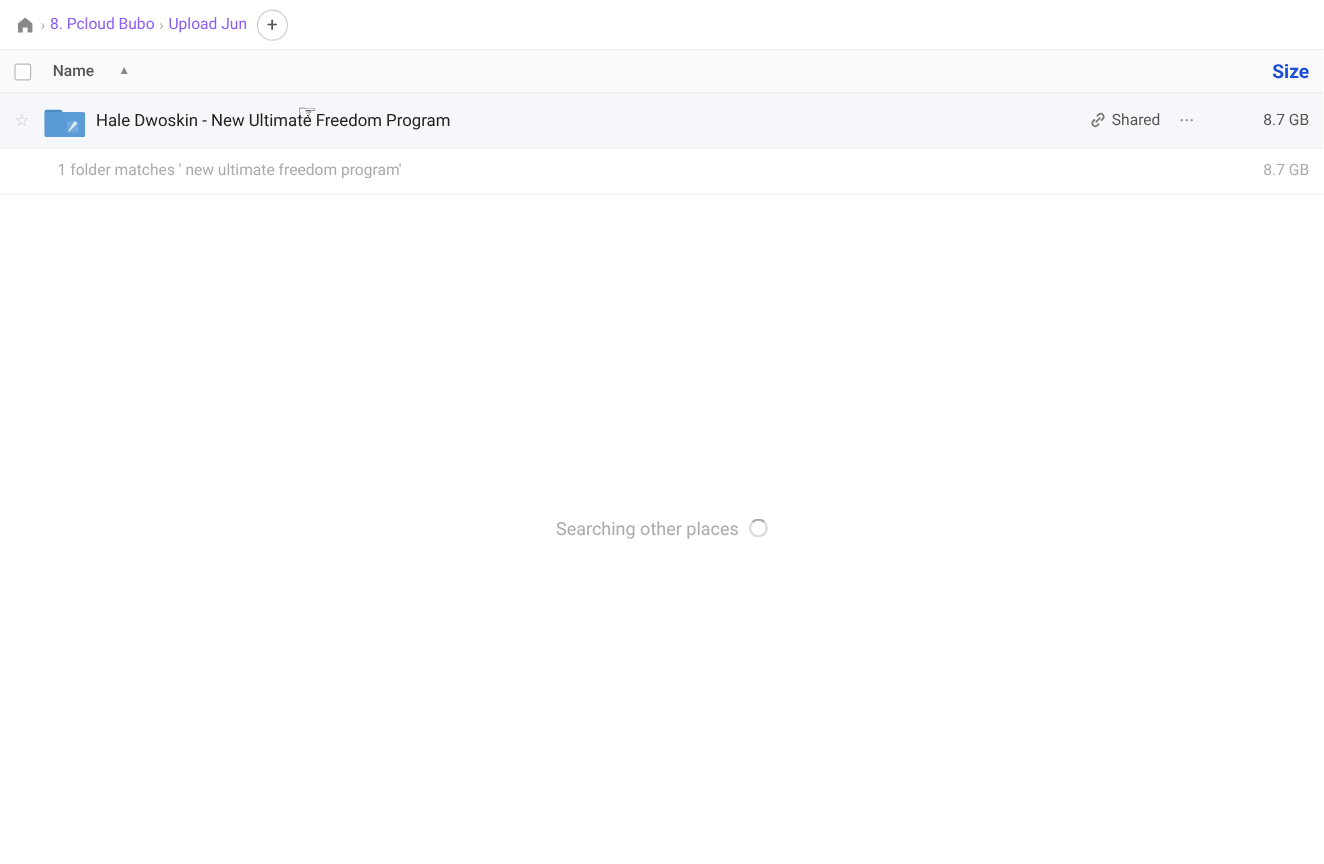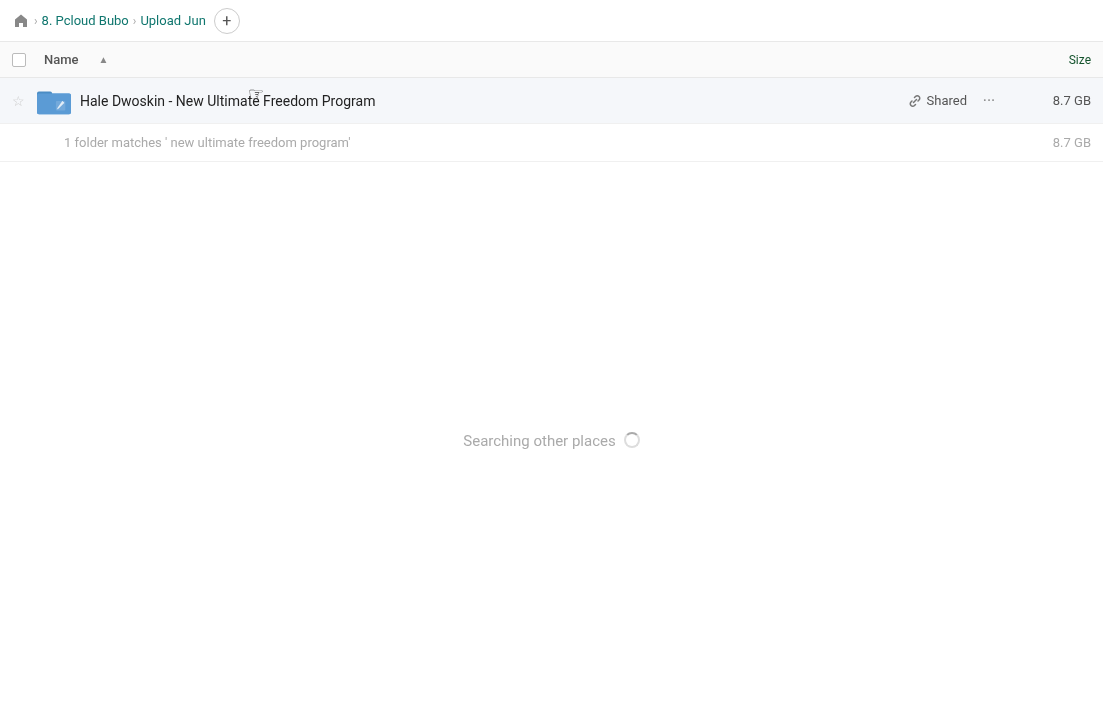--- a/index.html
+++ b/index.html
@@ -31,21 +31,21 @@
     .breadcrumb {
       display: flex;
       align-items: center;
       gap: 4px;
     }
 
     .breadcrumb-item {
       display: flex;
       align-items: center;
       gap: 4px;
-      color: #0f766e;
+      color: #8b5cf6;
       font-size: 13px;
       cursor: pointer;
     }
 
     .breadcrumb-separator {
       color: #aaa;
       font-size: 12px;
     }
 
     .home-icon {
@@ -94,23 +94,23 @@
       gap: 20px;
       font-size: 13px;
       color: #555;
       font-weight: 500;
       cursor: pointer;
     }
 
     .col-size {
       width: 100px;
       text-align: right;
-      font-size: 12px;
-      color: #14532d;
-      font-weight: 400;
+      font-size: 16px;
+      color: #1d4ed8;
+      font-weight: 700;
     }
 
     .sort-arrow {
       font-size: 10px;
       color: #888;
     }
 
     
     .file-row {
       display: flex;
@@ -146,21 +146,21 @@
     }
 
     .file-name {
       flex: 1;
       font-size: 14px;
       color: #222;
     }
 
     .shared-badge {
       display: flex;
-      align-items: flex-end;
+      align-items: flex-start;
       gap: 5px;
       color: #555;
       font-size: 13px;
       margin-right: 8px;
     }
 
     .more-icon {
       width: 28px;
       height: 28px;
       display: flex;
@@ -177,21 +177,21 @@
       width: 80px;
       text-align: right;
       font-size: 13px;
       color: #555;
     }
 
     
     .summary-row {
       display: flex;
       align-items: center;
-      padding: 8px 12px 8px 64px;
+      padding: 8px 12px 8px 48px;
       height: 38px;
       border-bottom: 1px solid #f0f0f0;
     }
 
     .summary-text {
       flex: 1;
       font-size: 13px;
       color: #aaa;
     }
 

